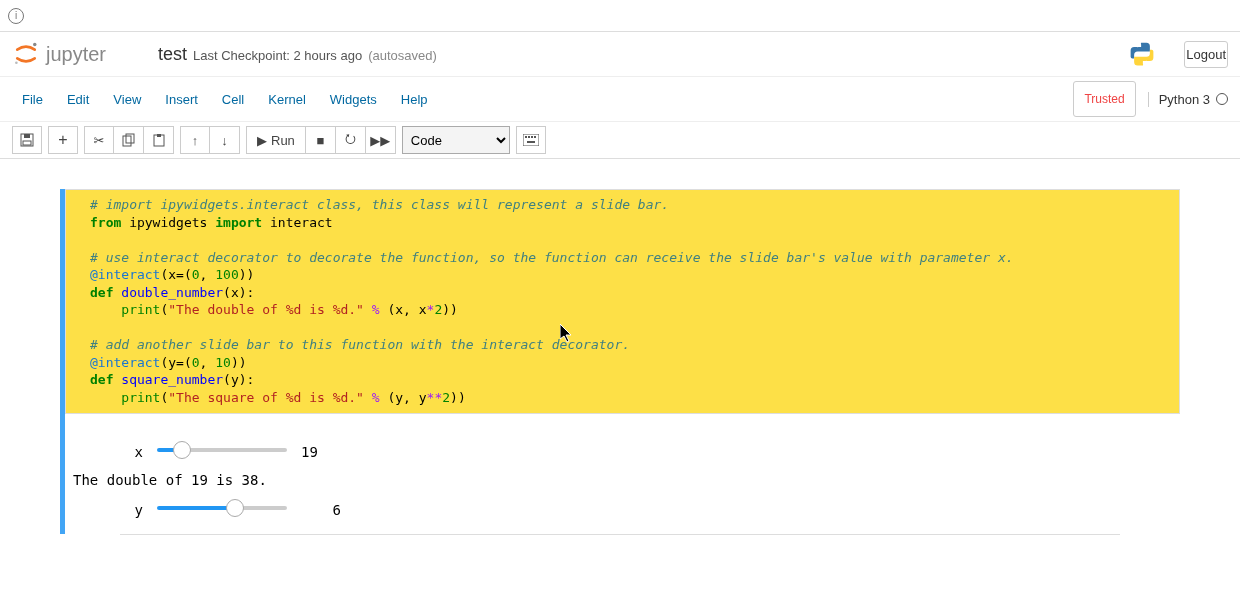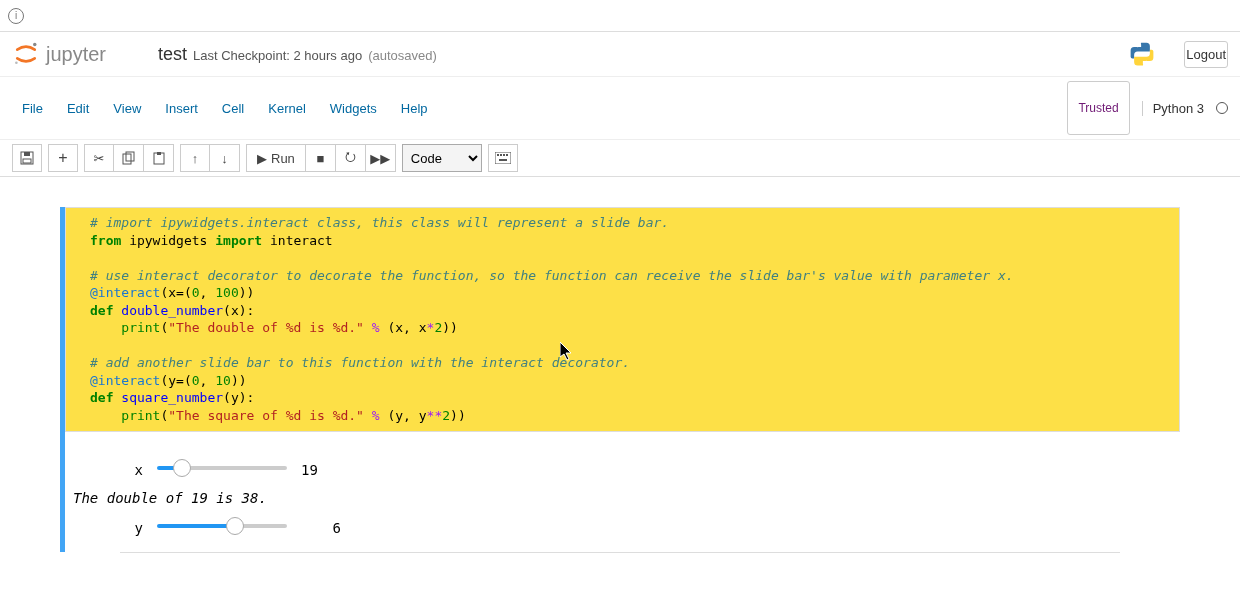--- a/index.html
+++ b/index.html
@@ -12,29 +12,29 @@
 .jupyter-logo svg { margin-right:6px; }
 .title-area { display:flex; align-items:baseline; margin-left:36px; font-size:18px; }
 .title-area .nbname { font-weight:400; color:#333; margin-right:6px; }
 .title-area .checkpt { font-size:13px; color:#555; }
 .title-area .autosaved { font-size:13px; color:#888; margin-left:6px; }
 .header-spacer { flex:1; }
 .logo-python { width:28px; height:28px; margin-right:12px; }
 .logout-btn { border:1px solid #ccc; background:#fff; padding:5px 1px; border-radius:3px; font-size:13px; color:#333; }
 .menubar { display:flex; align-items:center; border-top:1px solid #eee; padding:4px 12px; gap:4px; font-size:13px; }
 .menubar .menu-item { padding:4px 10px; color:#0369a1; }
-.menubar .trusted { border:1px solid #ccc; padding:19px 10px; border-radius:3px; font-size:12px; color:#701a75; }
-.menubar .kernel { border-left:1px solid #ccc; padding-left:10px; margin-left:8px; color:#333; font-size:13px; display:flex; align-items:center; gap:12px; }
+.menubar .trusted { border:1px solid #ccc; padding:10px 10px; border-radius:3px; font-size:12px; color:#ef4444; }
+.menubar .kernel { border-left:1px solid #ccc; padding-left:10px; margin-left:8px; color:#333; font-size:13px; display:flex; align-items:center; gap:6px; }
 .kernel .circle { width:12px; height:12px; border:1.5px solid #555; border-radius:50%; }
 .toolbar { display:flex; align-items:center; border-top:1px solid #eee; border-bottom:1px solid #ddd; padding:4px 12px; gap:0; }
 .tbtn { width:30px; height:28px; border:1px solid #ccc; background:#fff; display:flex; align-items:center; justify-content:center; font-size:13px; color:#444; }
 .tbtn.run { width:auto; padding:0 10px; gap:4px; }
 .tbtn-group { display:flex; margin-right:6px; }
 .tbtn-group .tbtn:not(:first-child){ border-left:none; }
-.tselect { height:28px; border:1px solid #aaa; background:#f4f4f4; font-size:13px; padding:0 4px; width:80px; margin-right:6px; }
+.tselect { height:28px; border:1px solid #aaa; background:#f4f4f4; font-size:13px; padding:0 4px; width:108px; margin-right:6px; }
 .notebook { padding:30px 0 10px; display:flex; justify-content:center; }
 .nb-inner { width:1120px; }
 .cell { display:flex; }
 .cell.selected { border-left:5px solid #42A5F5; }
 .cell .prompt { width:115px; flex:none; text-align:right; padding:6px 10px 0 0; font-family: 'DejaVu Sans Mono', Menlo, Consolas, monospace; font-size:13px; color:#303F9F; }
 .cell .content { flex:1; }
 .code-box { background:#fde047; border:1px solid #ddd; padding:6px 24px; font-family: 'DejaVu Sans Mono', Menlo, Consolas, monospace; font-size:13px; line-height:1.35; white-space:pre; color:#000; }
 .cm-comment{ color:#408080; font-style:italic; }
 .cm-keyword{ color:#008000; font-weight:bold; }
 .cm-id{ color:#000; }
@@ -45,21 +45,21 @@
 .cm-num{ color:#008000; }
 .cm-str{ color:#B22222; }
 .cm-op{ color:#A020F0; }
 .cm-star{ color:#A020F0; }
 .output-area { padding:22px 0 6px 8px; font-family: 'DejaVu Sans Mono', Menlo, Consolas, monospace; font-size:14px; color:#000; }
 .widget-row { display:flex; align-items:center; gap:14px; margin:8px 0 10px 0; }
 .widget-label { width:70px; text-align:right; }
 .slider { width:130px; height:8px; }
 .slider-track { position:relative; height:4px; border-radius:2px; }
 .slider-thumb { position:absolute; top:50%; width:18px; height:18px; background:#fff; border:1px solid #aaa; border-radius:50%; transform:translate(-50%,-50%); }
-.out-line { margin:12px 0 14px 0;font-style:italic; }
+.out-line { margin:12px 0 14px 0; }
 .cursor-arrow { position:absolute; pointer-events:none; }
 .page-bottom-line { border-top:1px solid #ddd; margin:0 60px; }
 .pos-rel { position:relative; }
 </style>
 </head>
 <body>
 
 <div class="addr-bar">
   <span class="info-icon">i</span>
 </div>

